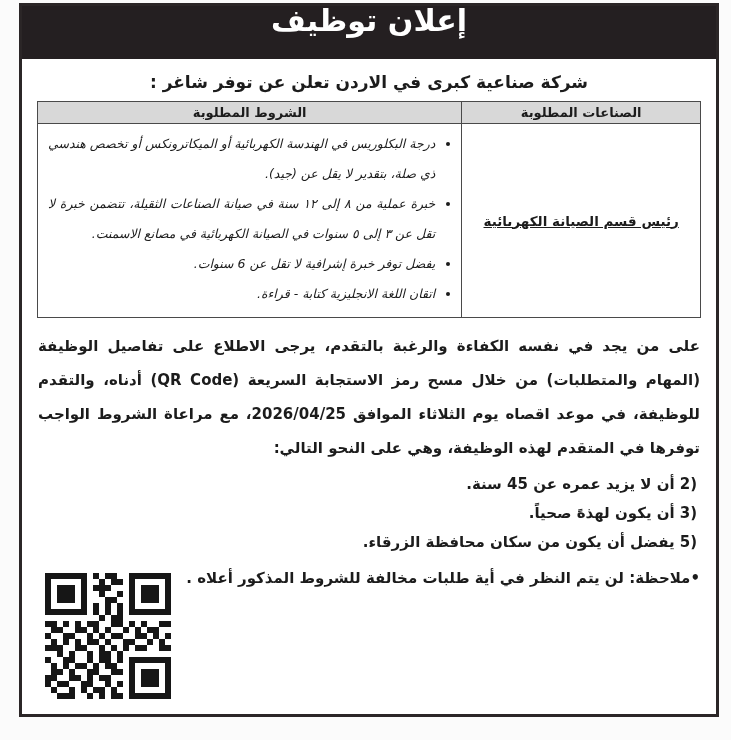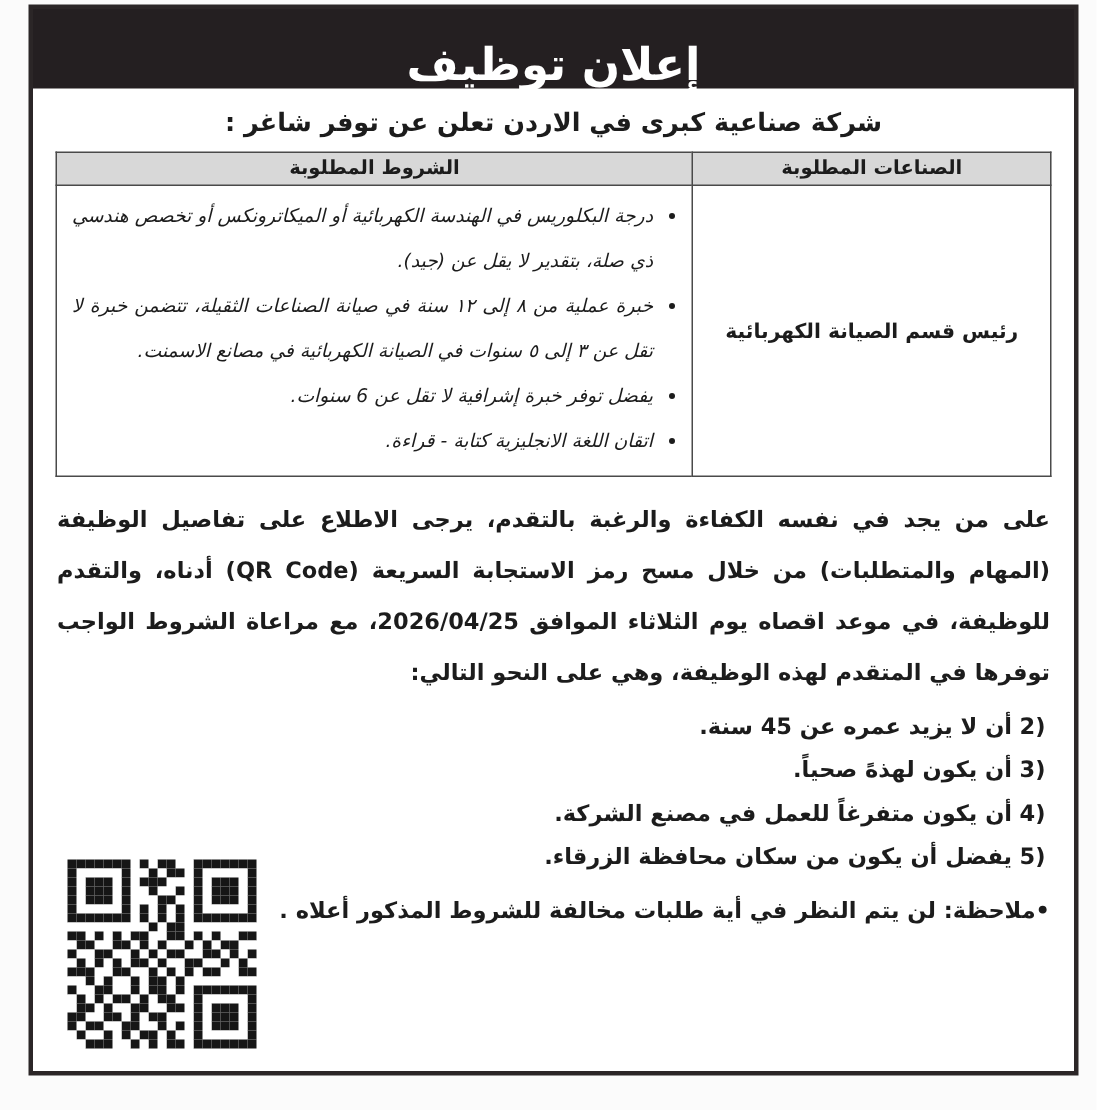--- a/index.html
+++ b/index.html
@@ -18,21 +18,21 @@
     background:var(--page-bg);
     font-family:"DejaVu Sans",sans-serif;
     color:var(--text);
   }
   .ad-box{
     position:absolute;left:19px;top:3px;width:700px;height:714px;
     background:#fff;border:3px solid var(--border);overflow:hidden;
   }
   .ad-header{
     height:53px;background:var(--header-bg);
-    display:flex;align-items:flex-end;justify-content:center;
+    display:flex;align-items:flex-start;justify-content:center;
   }
   .ad-title{
     margin:0;color:#ffffff;font-size:30px;font-weight:bold;line-height:1;
   }
   .ad-body{
     position:relative;height:661px;padding:0 15px;direction:rtl;
   }
   .intro{
     margin:13px 0 9px;text-align:center;font-size:17px;font-weight:bold;
   }
@@ -40,21 +40,21 @@
     width:100%;border-collapse:collapse;table-layout:fixed;
   }
   .job-table th,.job-table td{border:1px solid var(--table-border);}
   .job-table th{
     background:var(--table-header-bg);font-weight:bold;font-size:13px;
     padding:3px 4px;text-align:center;
   }
   .col-pos{width:36%;}
   .col-req{width:64%;}
   td.pos-cell{
-    text-align:center;vertical-align:middle;font-weight:bold;font-size:13.5px;
+    text-align:center;vertical-align:middle;font-weight:bold;font-size:13.5px;text-decoration:underline;
   }
   td.req-cell{vertical-align:top;padding:5px 10px 8px;font-style:italic;}
   .req-cell ul{margin:0;padding:0 16px 0 0;}
   .req-cell li{
     font-size:12.5px;line-height:30px;text-align:justify;text-justify:inter-word;
   }
   .apply-par{
     margin:11px 1px 5px;font-size:15px;font-weight:bold;
     line-height:34px;text-align:justify;text-justify:inter-word;
   }
@@ -112,21 +112,20 @@
           </td>
         </tr>
       </tbody>
     </table>
 
     <p class="apply-par">على من يجد في نفسه الكفاءة والرغبة بالتقدم، يرجى الاطلاع على تفاصيل الوظيفة (المهام والمتطلبات) من خلال مسح رمز الاستجابة السريعة (QR Code) أدناه، والتقدم للوظيفة، في موعد اقصاه يوم الثلاثاء الموافق 2026/04/25، مع مراعاة الشروط الواجب توفرها في المتقدم لهذه الوظيفة، وهي على النحو التالي:</p>
 
     <ol class="conditions">
       <li><span class="cnum" dir="ltr">2)</span><span class="ctext">أن لا يزيد عمره عن 45 سنة.</span></li>
       <li><span class="cnum" dir="ltr">3)</span><span class="ctext">أن يكون لهذهً صحياً.</span></li>
-      <li><span class="cnum" dir="ltr">4)</span><span class="ctext">أن يكون متفرغاً للعمل في مصنع الشركة.</span></li>
       <li><span class="cnum" dir="ltr">5)</span><span class="ctext">يفضل أن يكون من سكان محافظة الزرقاء.</span></li>
     </ol>
 
     <p class="note">•ملاحظة: لن يتم النظر في أية طلبات مخالفة للشروط المذكور أعلاه .</p>
 
     <div class="qr">
         <div class="qm on"></div>
         <div class="qm on"></div>
         <div class="qm on"></div>
         <div class="qm on"></div>

